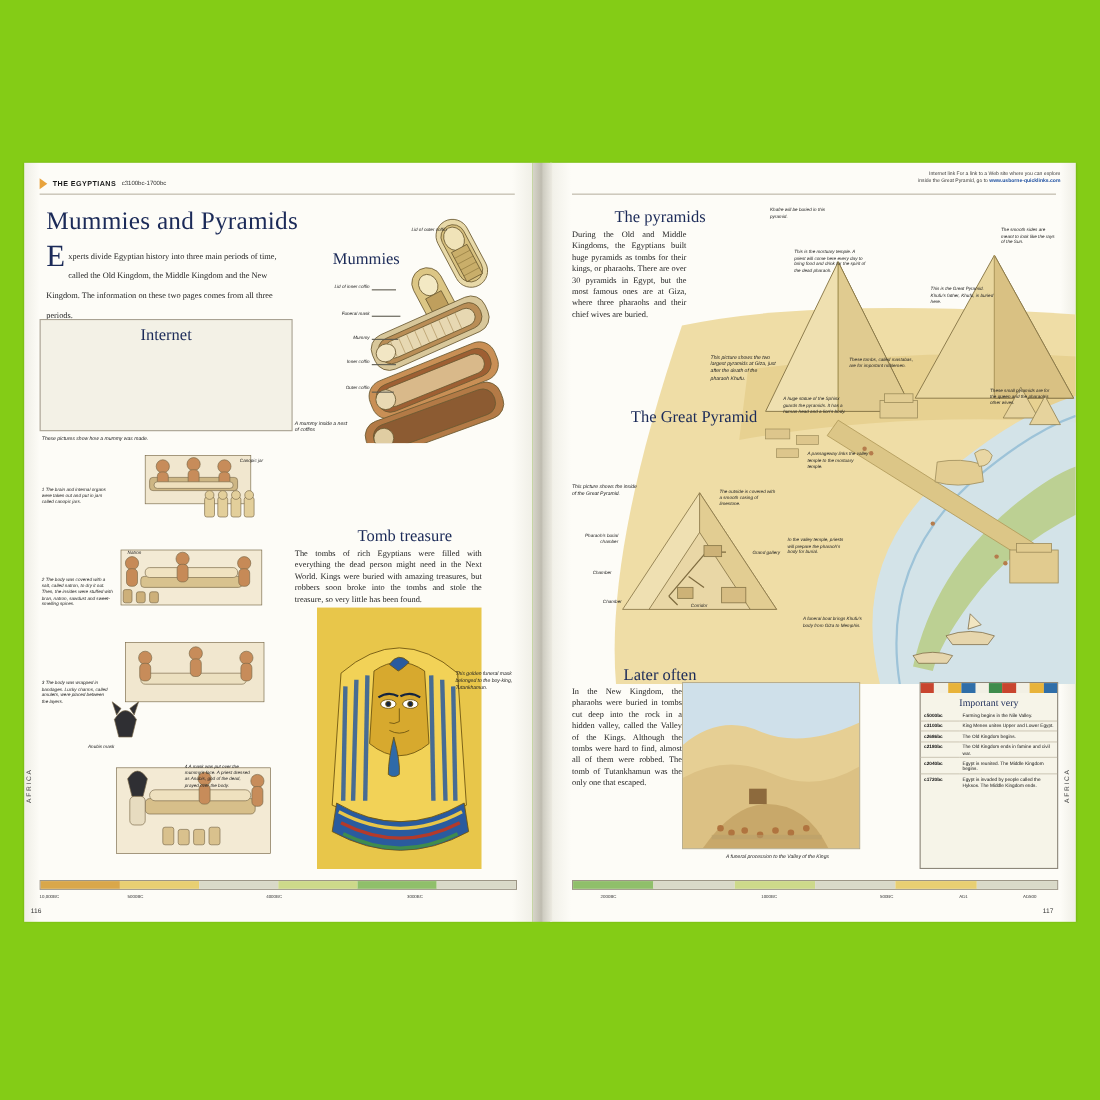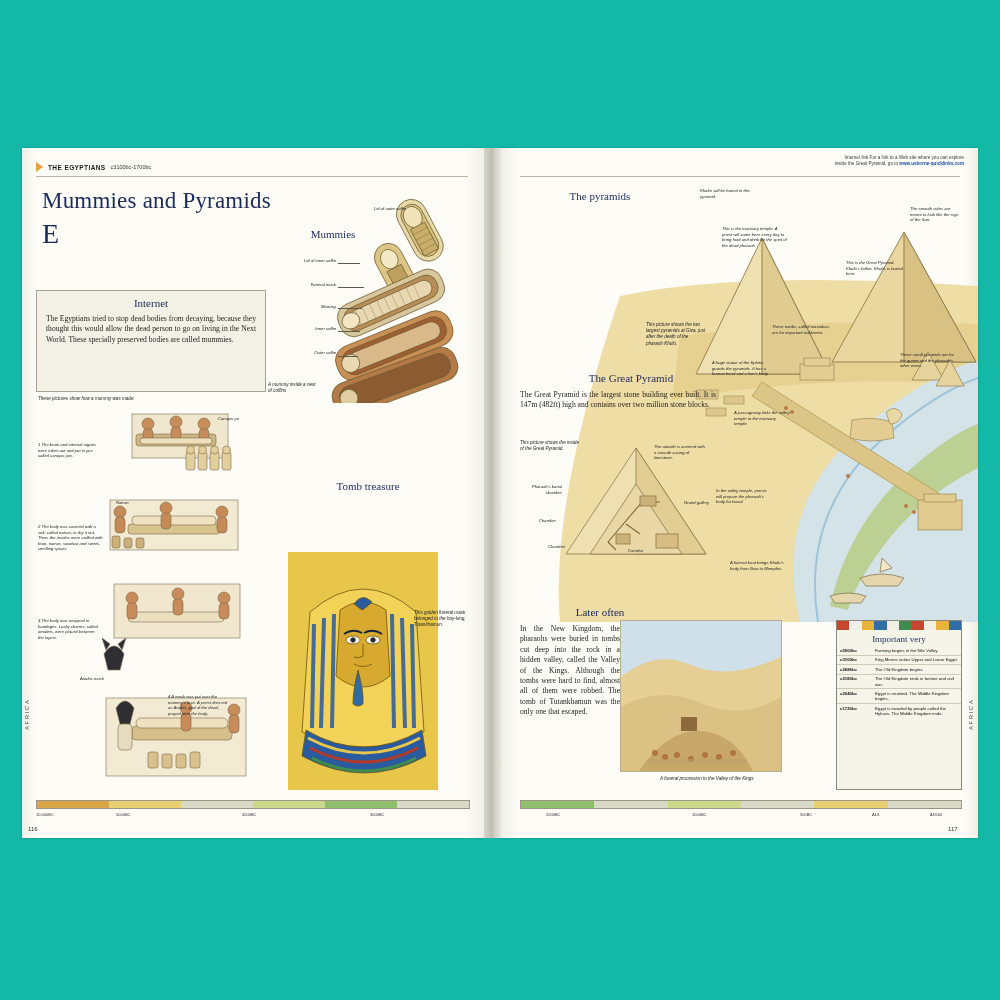--- a/index.html
+++ b/index.html
@@ -1,17 +1,17 @@
 <!DOCTYPE html>
 <html><head>
 <meta charset="utf-8">
 <style>
   html,body{margin:0;padding:0;background:#ffffff;}
   body{width:1000px;height:1000px;overflow:hidden;font-family:"Liberation Serif",serif;}
-  #spread{position:absolute;left:0;top:0;width:1000px;height:1000px;background:#14b8a6;}
+  #spread{position:absolute;left:0;top:0;width:1000px;height:1000px;background:#84cc16;}
 
   
   .page{position:absolute;top:148px;height:690px;background:#fdfcf7;box-shadow:0 0 2px rgba(0,0,0,.25);}
   #page-left{left:22px;width:462px;
     background:linear-gradient(to right,#efeee6 0px,#fdfcf7 14px,#fdfcf7 96%,#f0efe7 100%);}
   #page-right{left:500px;width:478px;
     background:linear-gradient(to left,#efeee6 0px,#fdfcf7 14px,#fdfcf7 96%,#f0efe7 100%);}
   #gutter{position:absolute;left:484px;top:148px;width:18px;height:690px;
     background:linear-gradient(to right,#d8d6cb,#bfbcb0 45%,#cfcdc2 55%,#eceae1);}
 
@@ -28,21 +28,21 @@
     font-family:"Liberation Sans",sans-serif;font-size:4.6px;line-height:6.4px;color:#3b3b3b;}
   .hdr-right .url{color:#1d4fa0;font-weight:bold;}
 
   
   .sidetab{position:absolute;font-family:"Liberation Sans",sans-serif;font-size:6px;letter-spacing:1.6px;color:#4a4a4a;}
   #tab-l{left:24px;top:730px;transform:rotate(-90deg);transform-origin:left top;}
   #tab-r{left:968px;top:730px;transform:rotate(-90deg);transform-origin:left top;}
 
   
   .h1{font-family:"Liberation Serif",serif;font-size:23px;color:#1b2a58;letter-spacing:.2px;}
-  .h2{font-family:"Liberation Serif",serif;font-size:11px;color:#1b2a58;text-align:center;}
+  .h2{font-family:"Liberation Serif",serif;font-size:15px;color:#1b2a58;text-align:center;}
   .h2.left{text-align:left;}
   .body{font-family:"Liberation Serif",serif;font-size:7.6px;line-height:10.4px;color:#1d1d1d;text-align:justify;}
   .cap{font-family:"Liberation Sans",sans-serif;font-size:4.6px;line-height:6.2px;color:#222;font-style:italic;}
   .tiny{font-family:"Liberation Sans",sans-serif;font-size:4.2px;line-height:5.6px;color:#222;font-style:italic;}
 
   .dropcap{float:left;font-family:"Liberation Serif",serif;font-size:28px;line-height:22px;color:#1b2a58;padding:1px 3px 0 0;}
 
   
   #title-l{position:absolute;left:42px;top:188px;width:320px;}
   #intro-l{position:absolute;left:42px;top:222px;width:218px;}
@@ -109,26 +109,26 @@
     </div>
   </div>
 
   <div class="sidetab" id="tab-l">AFRICA</div>
   <div class="sidetab" id="tab-r">AFRICA</div>
 
   <div id="title-l" class="h1">Mummies and Pyramids</div>
 
   <div id="intro-l">
     <span class="dropcap">E</span>
+    <span class="body">xperts divide Egyptian history into three main periods of time, called the Old Kingdom, the Middle Kingdom and the New Kingdom. The information on these two pages comes from all three periods.</span>
   </div>
 
   <div id="mummies-box">
     <div class="inner">
       <div class="h2">Internet</div>
-      <div class="body">The Egyptians tried to stop dead bodies from decaying, because they thought this would allow the dead person to go on living in the Next World. These specially preserved bodies are called mummies.</div>
     </div>
   </div>
 
   <div id="coffins-h" class="h2">Mummies</div>
 
   <div class="ill" style="left:330px;top:188px;width:150px;height:215px;">
     <svg width="150" height="215" viewBox="0 0 150 215">
       <g stroke="#6b5a32" stroke-width="0.7">
 
         <g transform="rotate(-28 95 35)">
@@ -175,20 +175,21 @@
   <div class="lbl" style="left:306px;top:304px;width:30px;text-align:right;">Mummy</div>
   <div class="ldr" style="left:338px;top:308px;width:24px;"></div>
   <div class="lbl" style="left:290px;top:326px;width:46px;text-align:right;">Inner coffin</div>
   <div class="ldr" style="left:338px;top:331px;width:22px;"></div>
   <div class="lbl" style="left:294px;top:350px;width:42px;text-align:right;">Outer coffin</div>
   <div class="ldr" style="left:338px;top:356px;width:20px;"></div>
   <div class="cap" style="position:absolute;left:268px;top:382px;width:48px;">A mummy inside a nest of coffins</div>
 
 
   <div id="tomb-h" class="h2 left" style="text-align:center;">Tomb treasure</div>
+  <div id="tomb-txt" class="body">The tombs of rich Egyptians were filled with everything the dead person might need in the Next World. Kings were buried with amazing treasures, but robbers soon broke into the tombs and stole the treasure, so very little has been found.</div>
 
   <div class="ill" style="left:288px;top:552px;width:150px;height:238px;">
     <svg width="150" height="238" viewBox="0 0 150 238">
       <rect x="0" y="0" width="150" height="238" fill="#e8c64a"></rect>
       <g stroke="#6d5410" stroke-width="0.8">
 
         <path d="M22 60 q53 -46 106 0 l8 120 q-57 30 -122 0z" fill="#f2d257"></path>
 
         <g stroke="#2a5b9e" stroke-width="4" opacity=".85">
           <path d="M26 72 l-2 104"></path>
@@ -378,35 +379,35 @@
         <circle cx="286" cy="232" r="2"></circle>
           <circle cx="292" cy="236" r="2"></circle>
         <circle cx="406" cy="330" r="2"></circle>
           <circle cx="414" cy="336" r="2"></circle>
         <circle cx="348" cy="300" r="2"></circle>
       </g>
     </svg>
   </div>
 
   <div id="pyr-h" class="h2">The pyramids</div>
+  <div id="pyr-txt" class="body">During the Old and Middle Kingdoms, the Egyptians built huge pyramids as tombs for their kings, or pharaohs. There are over 30 pyramids in Egypt, but the most famous ones are at Giza, where three pharaohs and their chief wives are buried.</div>
   <div class="cap" style="position:absolute;left:646px;top:322px;width:60px;">This picture shows the two largest pyramids at Giza, just after the death of the pharaoh Khufu.</div>
 
   <div class="tiny" style="position:absolute;left:700px;top:188px;width:56px;">Khafre will be buried in this pyramid.</div>
   <div class="tiny" style="position:absolute;left:722px;top:226px;width:66px;">This is the mortuary temple. A priest will come here every day to bring food and drink for the spirit of the dead pharaoh.</div>
   <div class="tiny" style="position:absolute;left:910px;top:206px;width:52px;">The smooth sides are meant to look like the rays of the Sun.</div>
   <div class="tiny" style="position:absolute;left:846px;top:260px;width:58px;">This is the Great Pyramid. Khufu's father, Khufu, is buried here.</div>
   <div class="tiny" style="position:absolute;left:772px;top:324px;width:64px;">These tombs, called mastabas, are for important noblemen.</div>
   <div class="tiny" style="position:absolute;left:712px;top:360px;width:58px;">A huge statue of the Sphinx guards the pyramids. It has a human head and a lion's body.</div>
   <div class="tiny" style="position:absolute;left:900px;top:352px;width:60px;">These small pyramids are for the queen and the pharaoh's other wives.</div>
   <div class="tiny" style="position:absolute;left:734px;top:410px;width:56px;">A passageway links the valley temple to the mortuary temple.</div>
   <div class="tiny" style="position:absolute;left:716px;top:488px;width:54px;">In the valley temple, priests will prepare the pharaoh's body for burial.</div>
   <div class="tiny" style="position:absolute;left:730px;top:560px;width:56px;">A funeral boat brings Khufu's body from Giza to Memphis.</div>
 
   <div id="gp-h" class="h2">The Great Pyramid</div>
-  <div id="gp-txt" class="body">The Great Pyramid is the largest stone building ever built. It is 147m (482ft) high and contains over two million stone blocks.</div>
   <div class="cap" style="position:absolute;left:520px;top:440px;width:62px;">This picture shows the inside of the Great Pyramid.</div>
 
   <div class="ill" style="left:556px;top:438px;width:160px;height:132px;">
     <svg width="160" height="132" viewBox="0 0 160 132">
       <g stroke="#8d7b4c" stroke-width="0.8">
         <path d="M10 116 L80 10 L150 116z" fill="#efe0b2"></path>
         <path d="M80 10 L150 116 L80 116z" fill="#e2cd92"></path>
         <path d="M34 116 L80 46 L126 116z" fill="#e9d7a6"></path>
         <g stroke="#7d6a3e" stroke-width="1.1" fill="none">
           <path d="M52 104 L86 64"></path>

